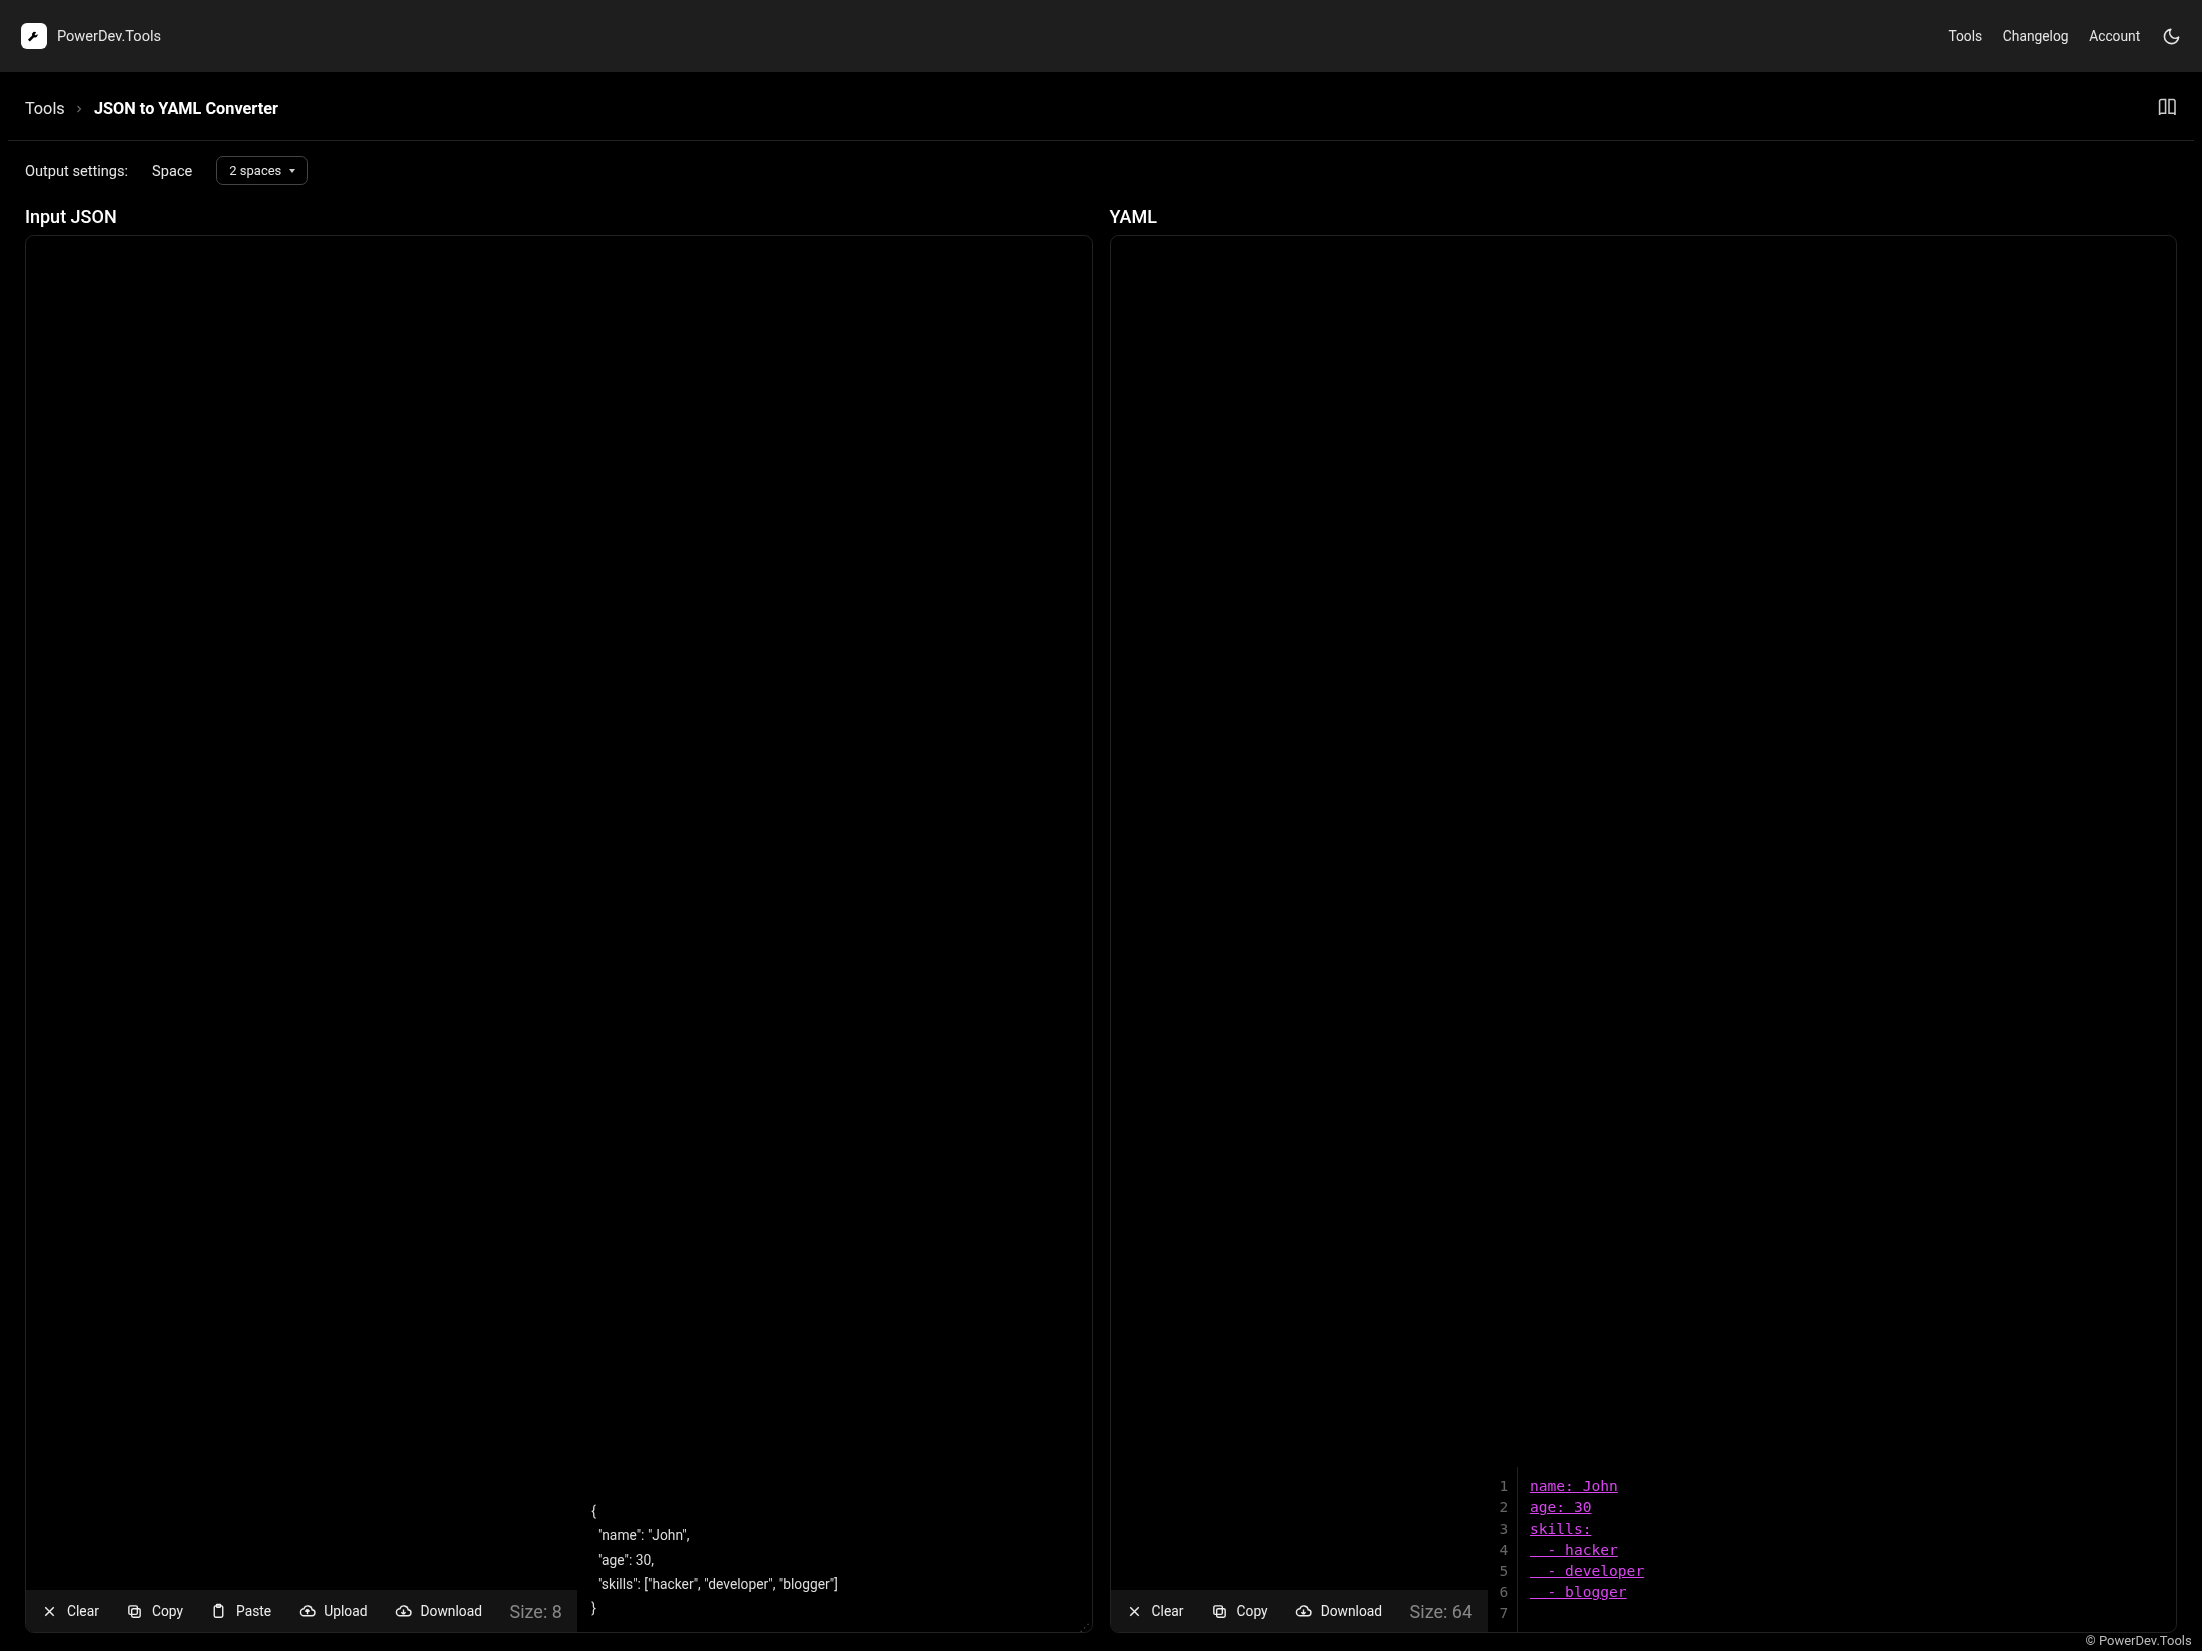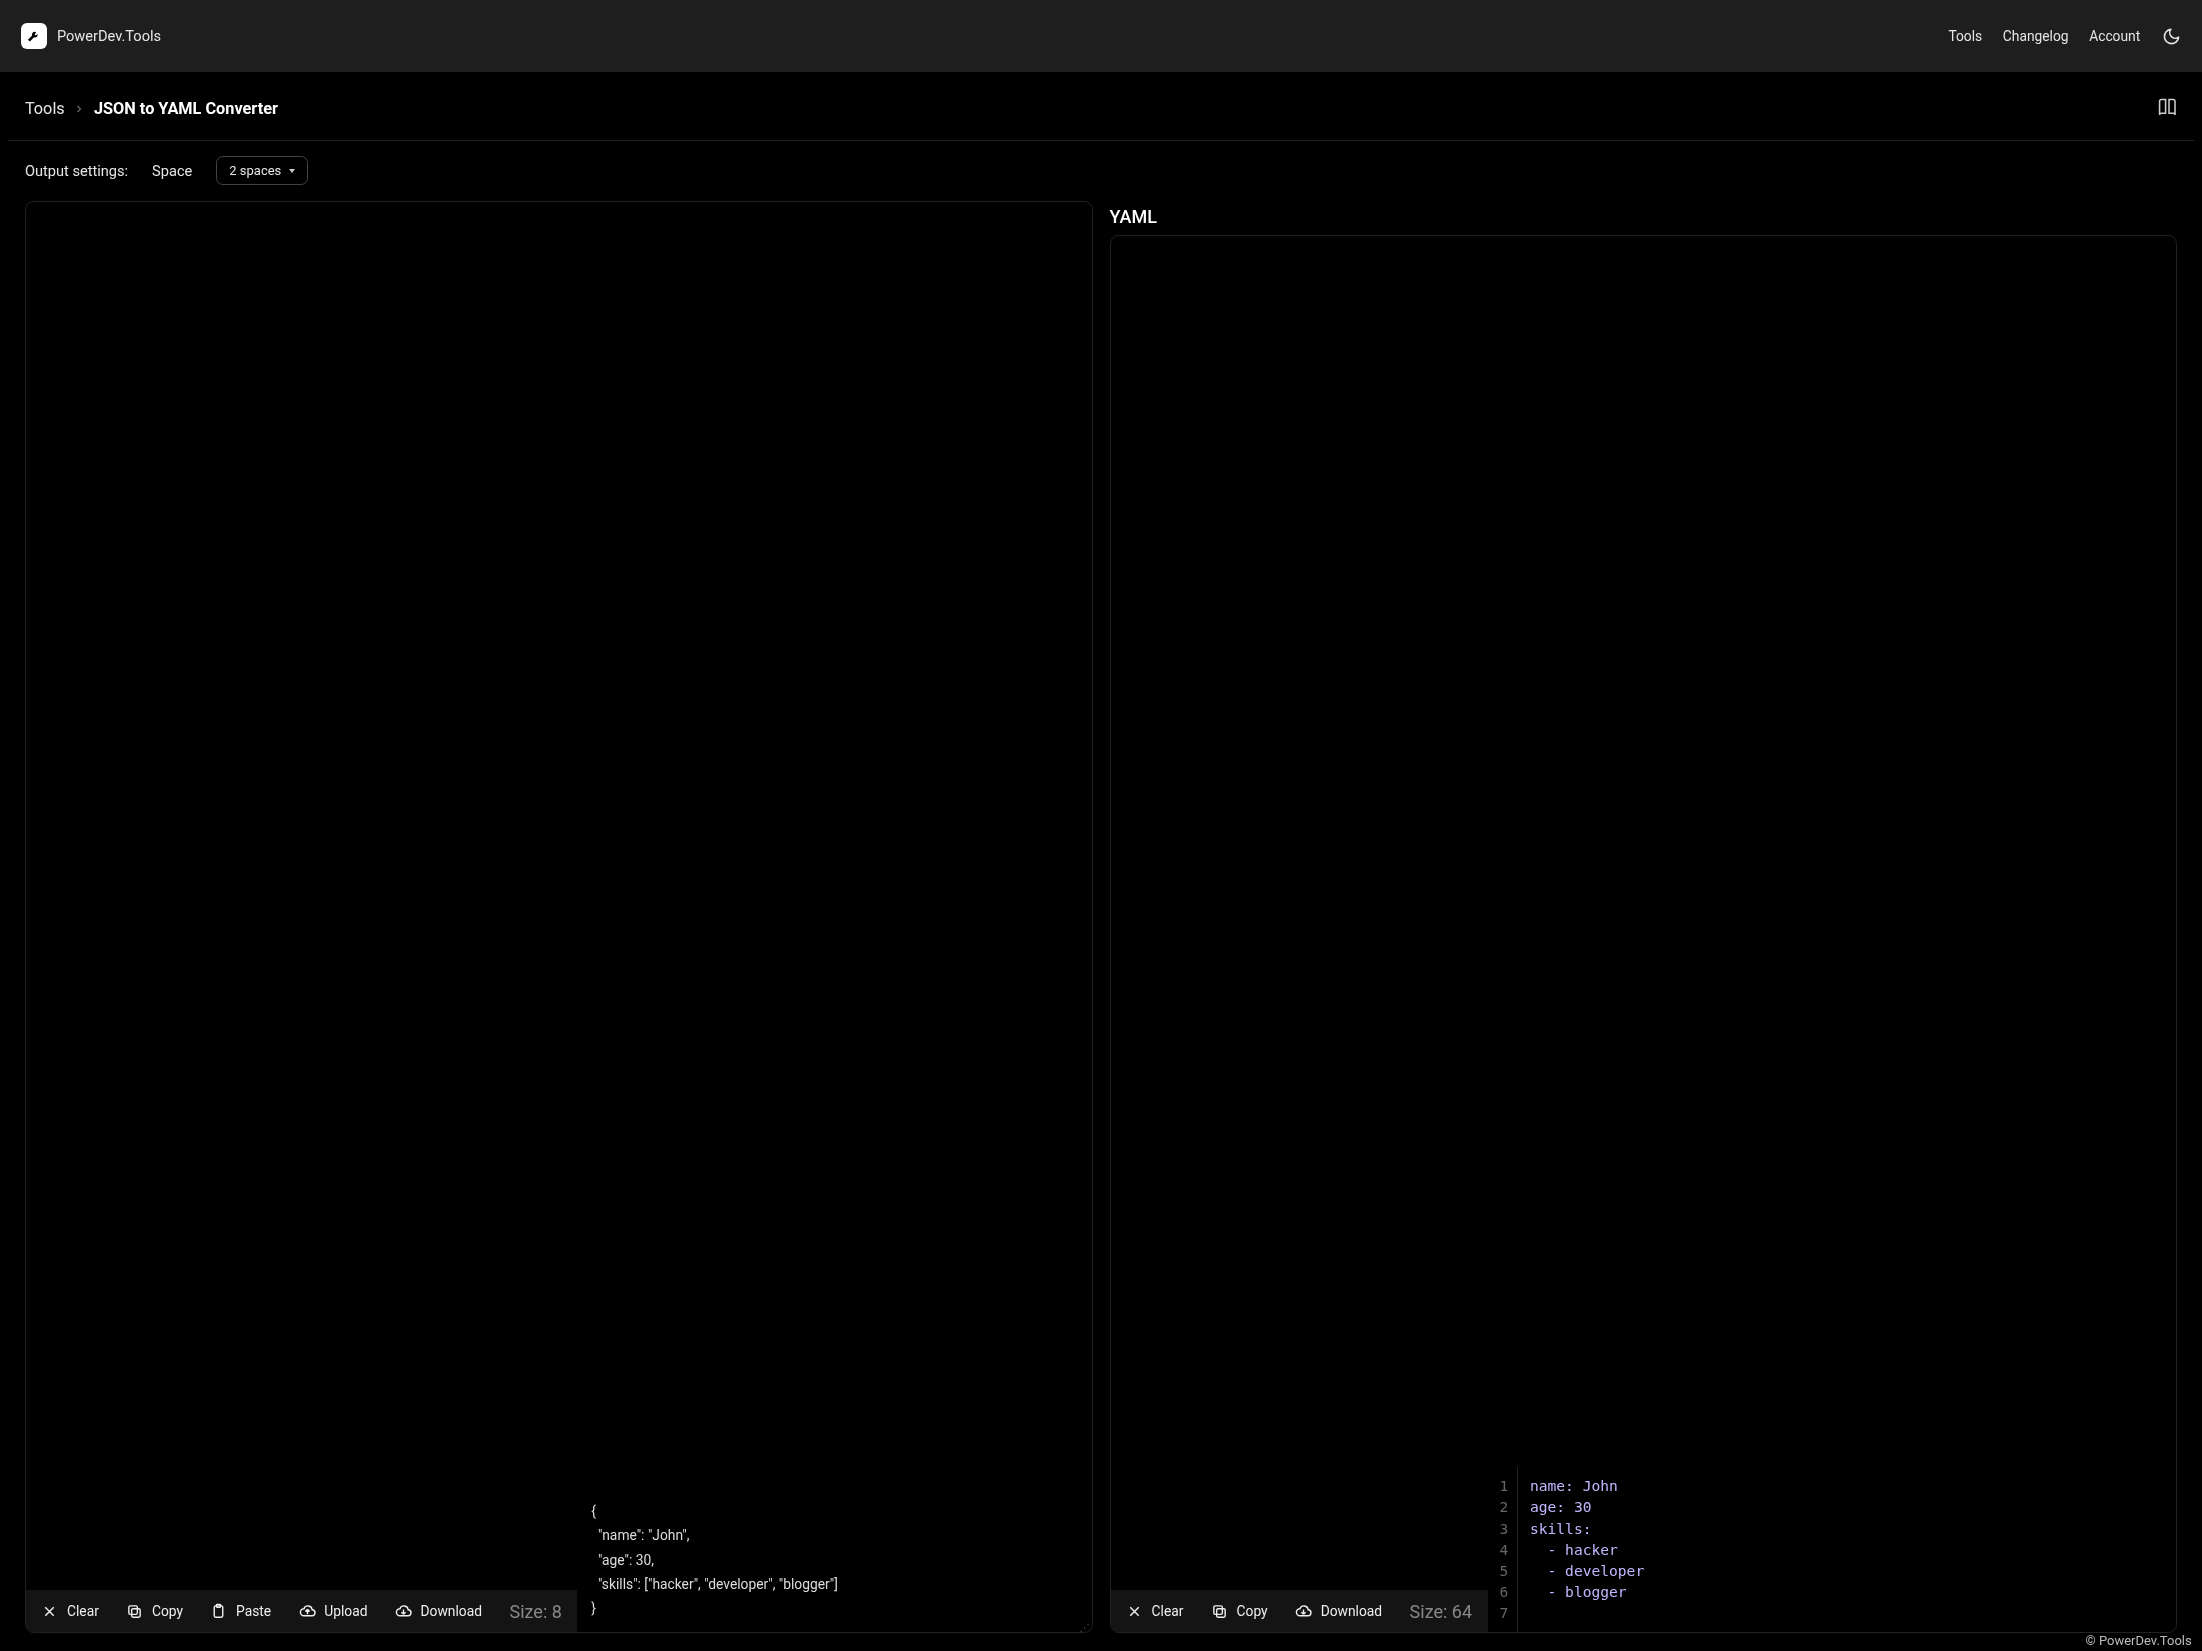--- a/index.html
+++ b/index.html
@@ -186,22 +186,23 @@
   .gutter {
     padding: 8.6px 8.6px 8.6px 12px;
     color: #666;
     text-align: right;
     border-right: 0.9px solid #222;
     user-select: none;
     white-space: pre;
   }
   .code {
     padding: 8.6px 12px;
-    color: #c4b5fd;
+    color: #d946ef;
     white-space: pre;
+    text-decoration: underline;
   }
   .resize-handle {
     position: absolute;
     right: 1.7px;
     bottom: 1.7px;
     color: #555;
     font-size: 10.3px;
     line-height: 5.2px;
     pointer-events: none;
   }
@@ -261,20 +262,21 @@
       <span class="settings-space">Space</span>
       <div class="dropdown">
         <span>2 spaces</span>
         <span class="caret"></span>
       </div>
     </div>
 
     <div class="panels">
 
       <div class="panel">
+        <h2>Input JSON</h2>
         <div class="panel-body">
           <div class="toolbar">
             <div class="tbtn">
               <svg viewBox="0 0 24 24">
                   <path d="M6 6l12 12M18 6L6 18"></path>
                 </svg>
               <span>Clear</span>
             </div>
             <div class="tbtn">
               <svg viewBox="0 0 24 24">

